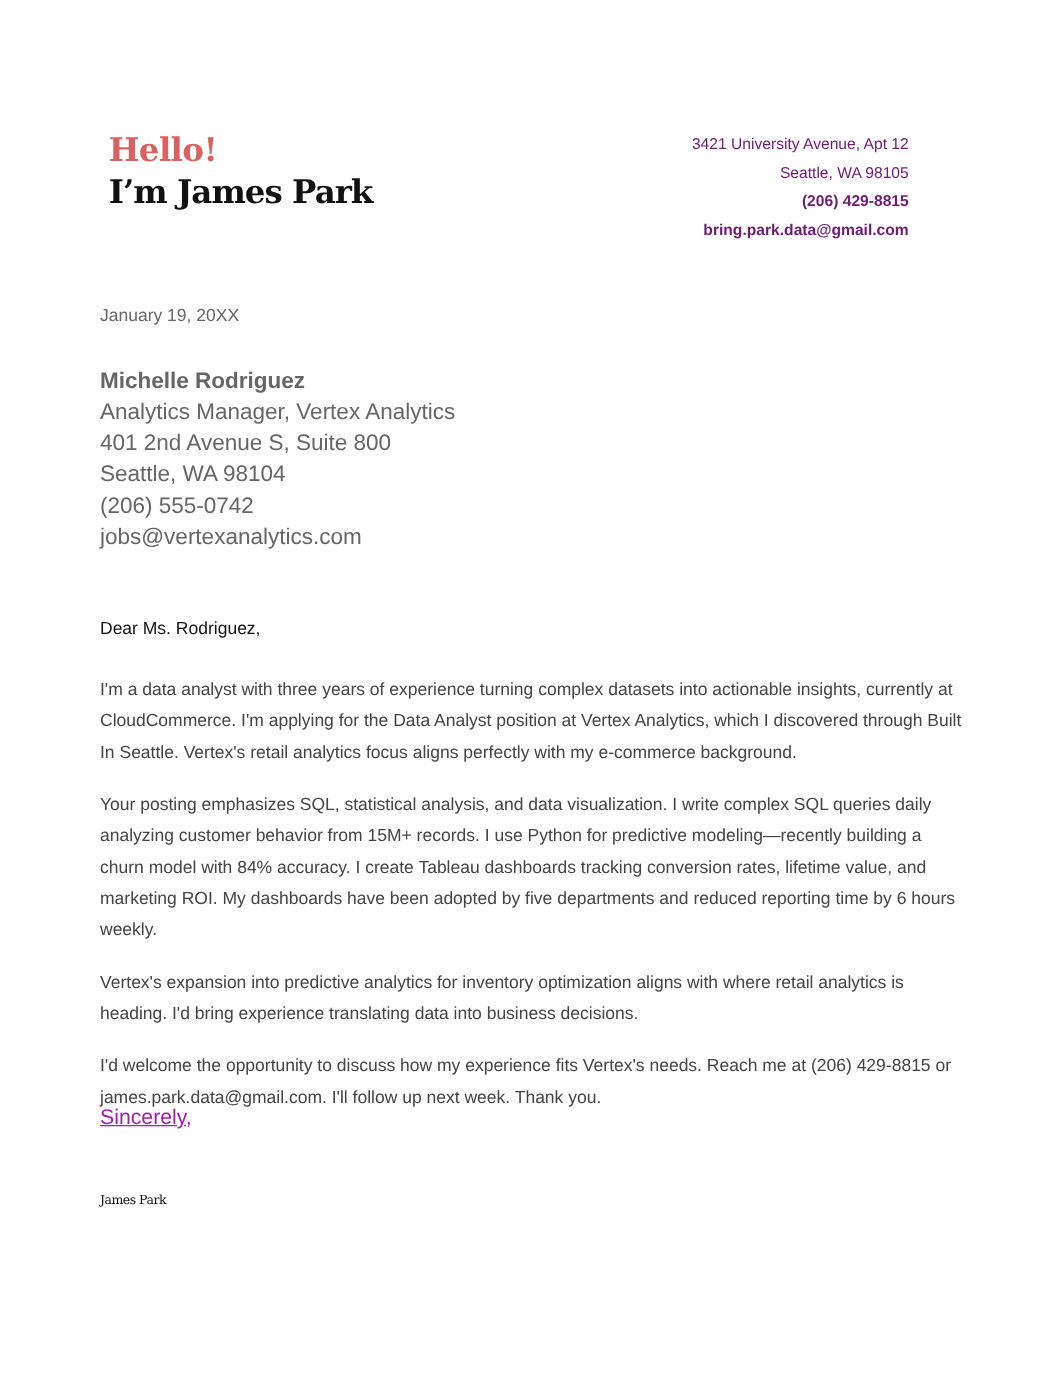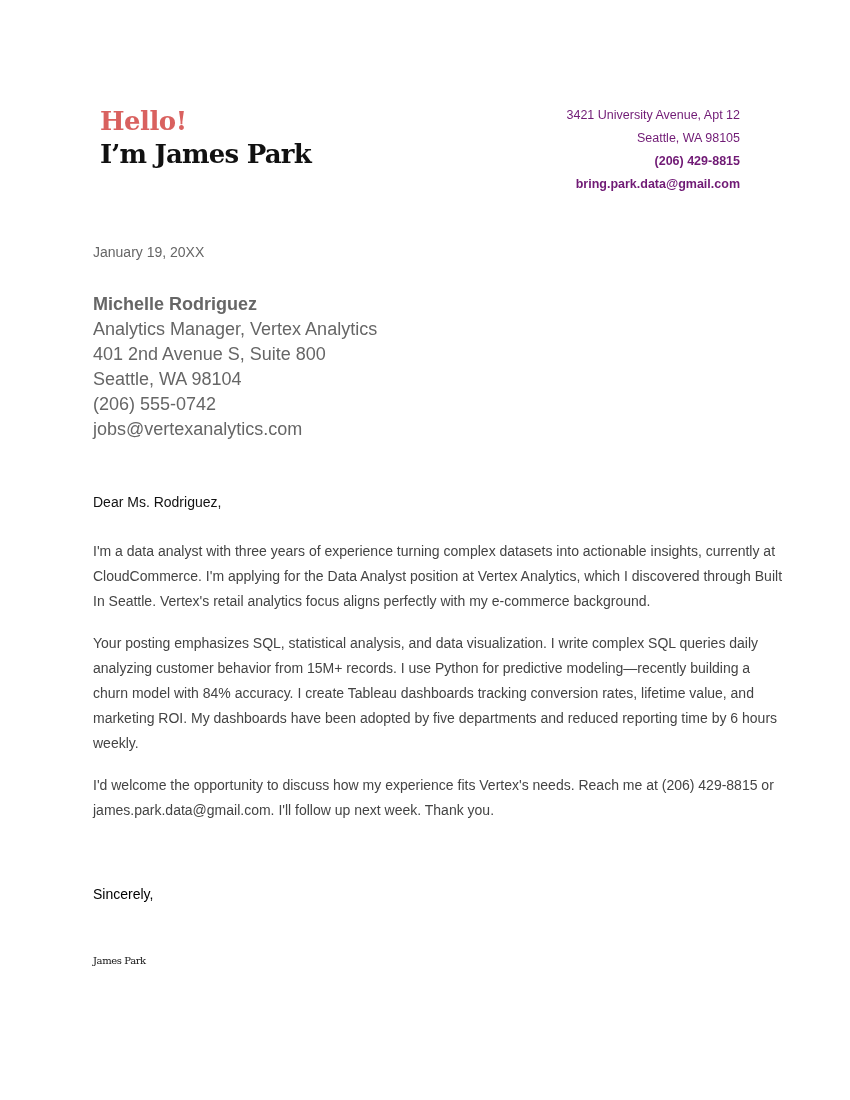--- a/index.html
+++ b/index.html
@@ -1,18 +1,18 @@
 <!DOCTYPE html>
 <html><head>
   <meta charset="utf-8">
   <style>
     html, body { margin: 0; padding: 0; background: #ffffff; }
     body { width: 850px; height: 1100px; position: relative; overflow: hidden;
            font-family: "Liberation Sans", sans-serif; color: #555555; }
-    .page { position: absolute; left: 13px; top: 0; width: 838px; height: 1100px; }
+    .page { position: absolute; left: 0; top: 0; width: 838px; height: 1100px; }
 
     .greeting { position: absolute; left: 87px; top: 104px; }
     .hello { font-family: "DejaVu Serif", serif; font-weight: bold; font-size: 26px;
              color: #d9615f; line-height: 34px; letter-spacing: -0.5px; }
     .name { font-family: "DejaVu Serif", serif; font-weight: bold; font-size: 26px;
             color: #111111; line-height: 32px; letter-spacing: -0.8px; }
 
     .contact { position: absolute; right: 111px; top: 104px; text-align: right;
                font-size: 12.5px; color: #701a75; }
     .contact div { line-height: 23px; }
@@ -22,21 +22,21 @@
 
     .recipient { position: absolute; left: 80px; top: 292px; font-size: 18px; color: #666666; }
     .recipient div { line-height: 25px; }
     .recipient .rname { font-weight: bold; color: #666666; }
 
     .salutation { position: absolute; left: 80px; top: 492px; font-size: 14px; line-height: 20px; color: #111111; }
 
     .body-text { position: absolute; left: 80px; top: 539px; width: 695px; font-size: 14px; color: #444444; }
     .body-text p { margin: 0 0 17px 0; line-height: 25px; }
 
-    .closing { position: absolute; left: 80px; top: 884px; font-size: 14px; line-height: 20px; color: #000000; }
+    .closing { position: absolute; left: 80px; top: 884px; font-size: 17px; line-height: 20px; color: #a21caf; text-decoration: underline; }
 
     .signature { position: absolute; left: 80px; top: 955px; font-family: "DejaVu Serif", serif;
                  font-weight: normal; font-size: 10px; color: #111111; letter-spacing: -0.4px; }
   </style>
 </head>
 <body>
 
 <div class="page">
 
   <div class="greeting">
@@ -60,19 +60,20 @@
     <div>Seattle, WA 98104</div>
     <div>(206) 555-0742</div>
     <div>jobs@vertexanalytics.com</div>
   </div>
 
   <div class="salutation">Dear Ms. Rodriguez,</div>
 
   <div class="body-text">
     <p>I'm a data analyst with three years of experience turning complex datasets into actionable insights, currently at CloudCommerce. I'm applying for the Data Analyst position at Vertex Analytics, which I discovered through Built In Seattle. Vertex's retail analytics focus aligns perfectly with my e-commerce background.</p>
     <p>Your posting emphasizes SQL, statistical analysis, and data visualization. I write complex SQL queries daily analyzing customer behavior from 15M+ records. I use Python for predictive modeling—recently building a churn model with 84% accuracy. I create Tableau dashboards tracking conversion rates, lifetime value, and marketing ROI. My dashboards have been adopted by five departments and reduced reporting time by 6 hours weekly.</p>
+    <p>Vertex's expansion into predictive analytics for inventory optimization aligns with where retail analytics is heading. I'd bring experience translating data into business decisions.</p>
     <p>I'd welcome the opportunity to discuss how my experience fits Vertex's needs. Reach me at (206) 429-8815 or james.park.data@gmail.com. I'll follow up next week. Thank you.</p>
   </div>
 
   <div class="closing">Sincerely,</div>
 
   <div class="signature">James Park</div>
 </div>
 
 </body></html>

